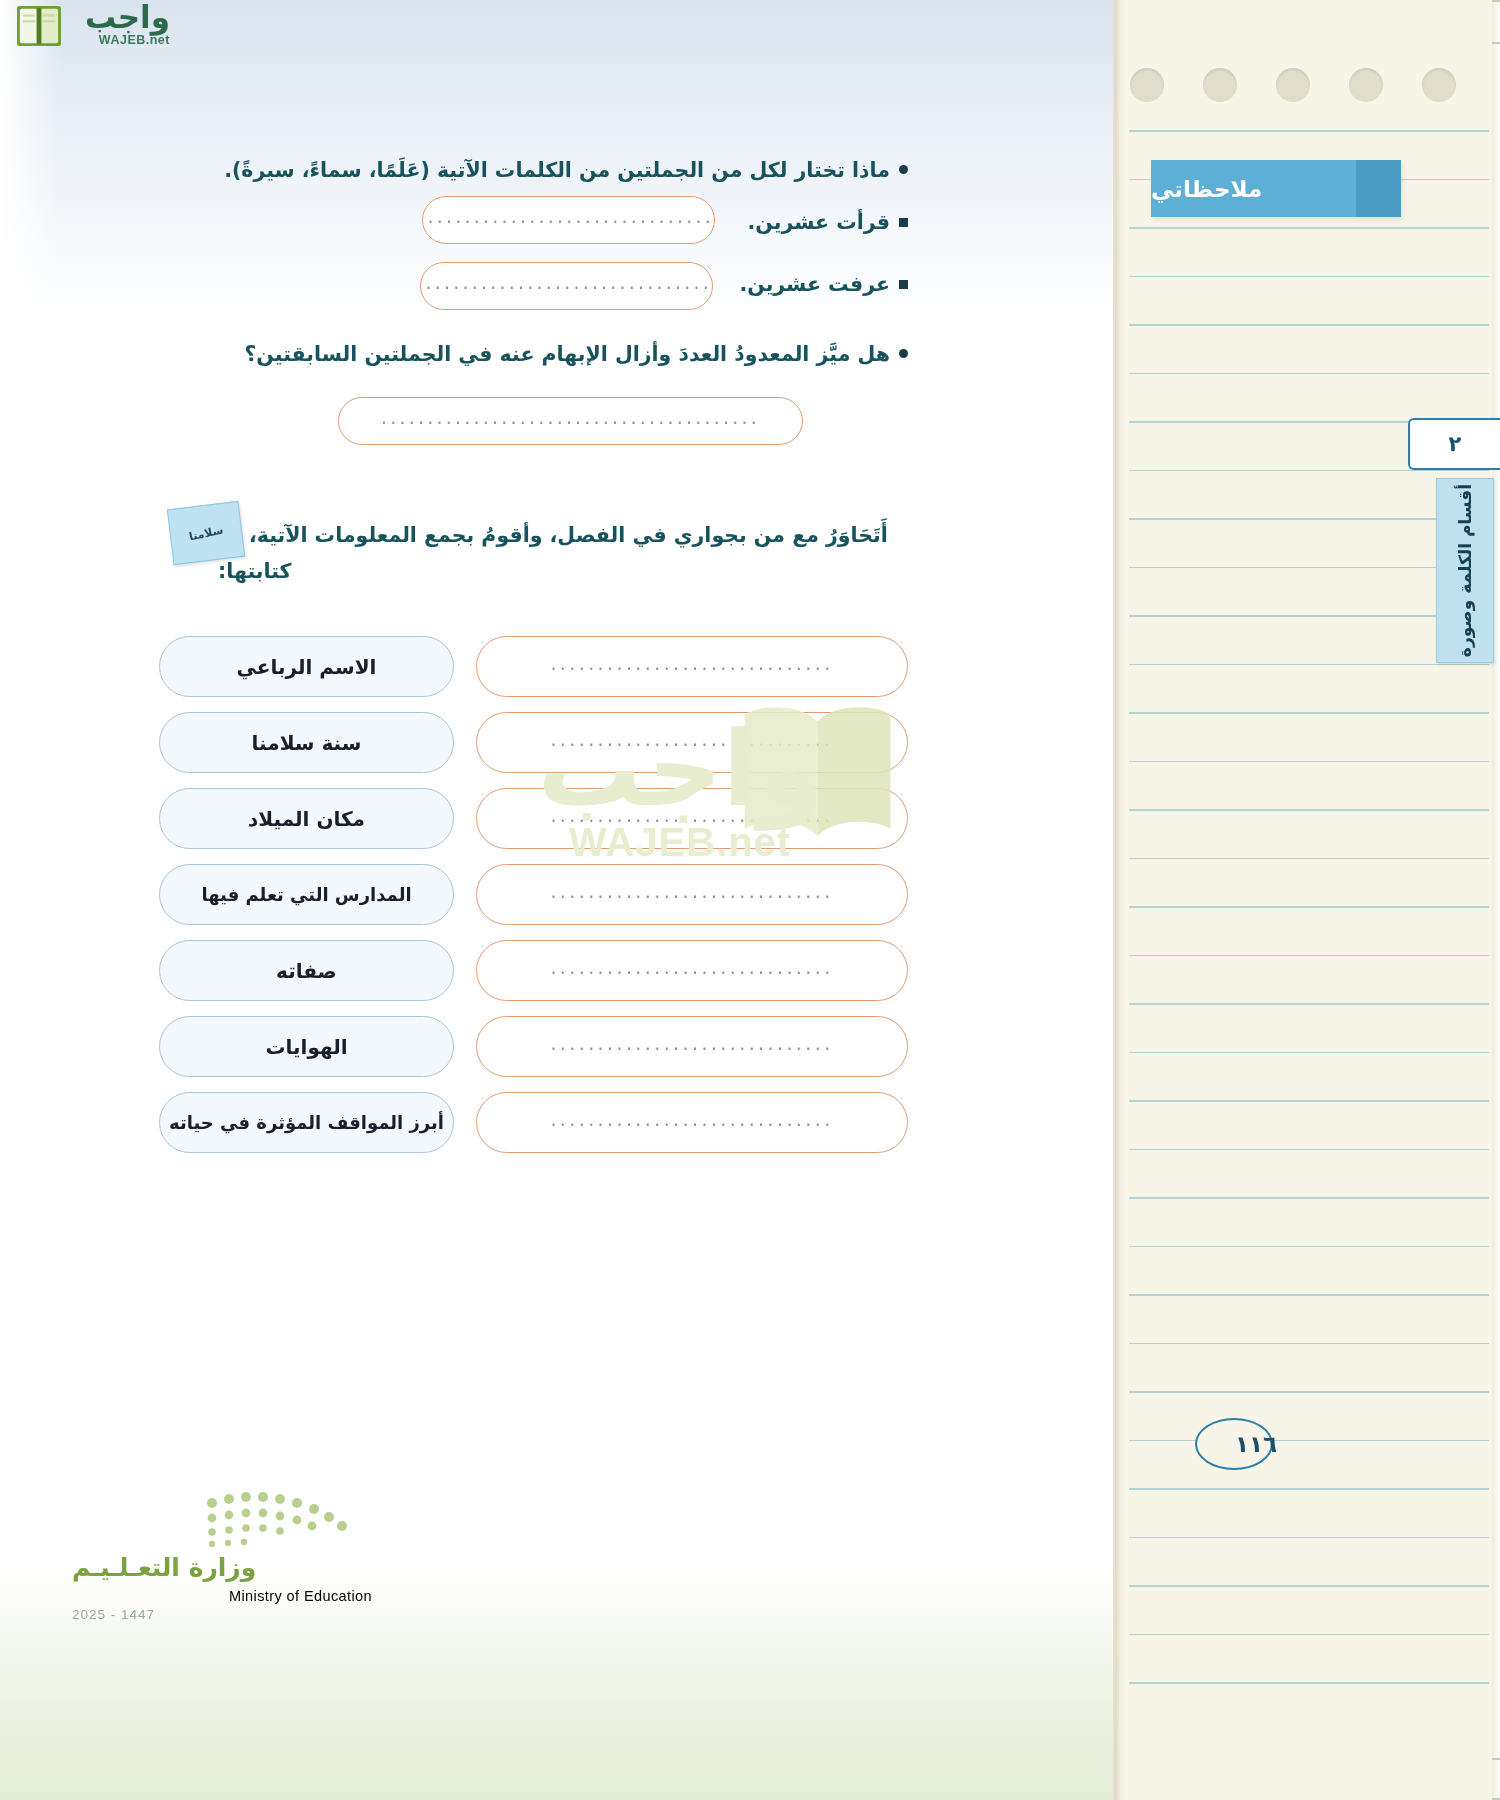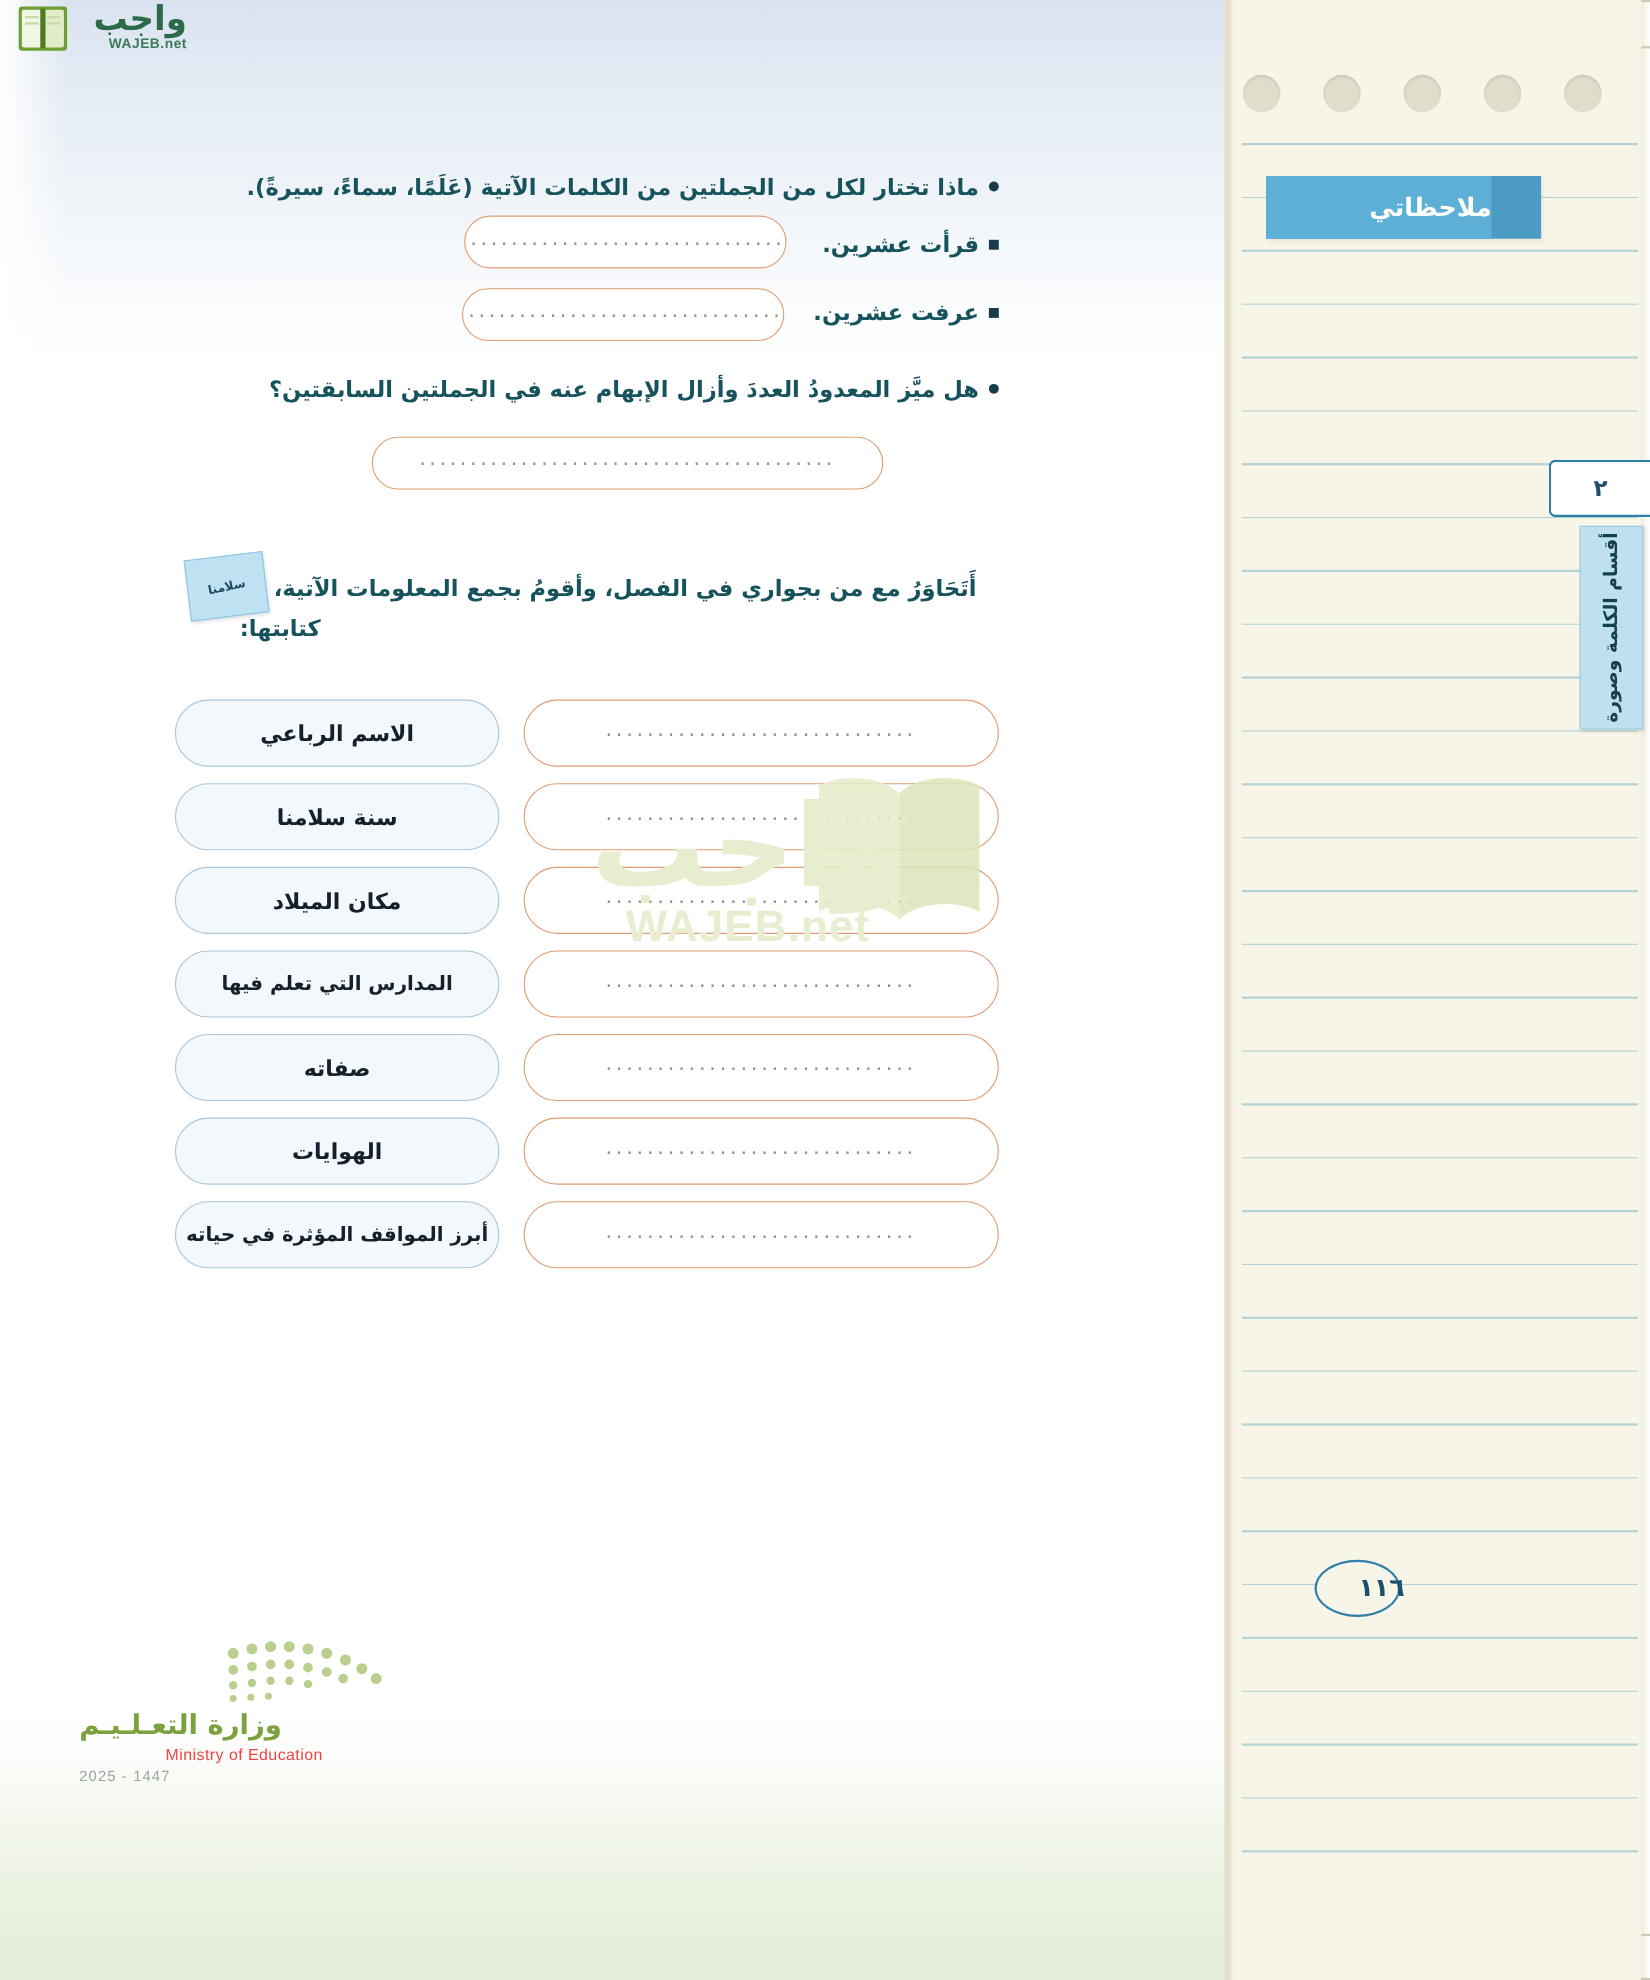--- a/index.html
+++ b/index.html
@@ -222,22 +222,22 @@
     width: 300px; z-index: 20;
   }
   .moe-dots { width: 170px; height: 62px; }
   .moe-ar {
     direction: rtl; text-align: left;
     font-size: 25px; font-weight: 700; color: #7ba23f;
     letter-spacing: 1px; margin-top: 2px;
     font-family: "DejaVu Sans", sans-serif;
   }
   .moe-en {
-    direction: ltr; text-align: center;
-    font-size: 14.5px; color: #ef4444; margin-top: 6px;
+    direction: ltr; text-align: right;
+    font-size: 14.5px; color: #000000; margin-top: 6px;
     letter-spacing: 0.4px;
     font-family: "Liberation Sans", sans-serif;
   }
   .moe-yr {
     direction: ltr; text-align: left;
     font-size: 13.5px; color: #9aa6a0; margin-top: 3px;
     letter-spacing: 1px;
     font-family: "Liberation Sans", sans-serif;
   }
 
@@ -283,21 +283,21 @@
     left: 36px; top: 160px;
     width: 250px; height: 57px;
     background: #4b9bc4;
     box-shadow: 2px 3px 5px rgba(0,0,0,0.08);
     z-index: 12;
   }
   .notes-tab-inner {
     position: absolute; left: 0; top: 0;
     width: 205px; height: 57px;
     background: #5dafd6;
-    display: flex; align-items: center; justify-content: flex-start; padding-left: 48px;
+    display: flex; align-items: center; justify-content: flex-end;
   }
   .notes-tab-inner span {
     color: #ffffff; font-weight: 700; font-size: 23px;
     direction: rtl;
     font-family: "DejaVu Sans", sans-serif;
   }
 
   
   .unit-tab {
     position: absolute;

